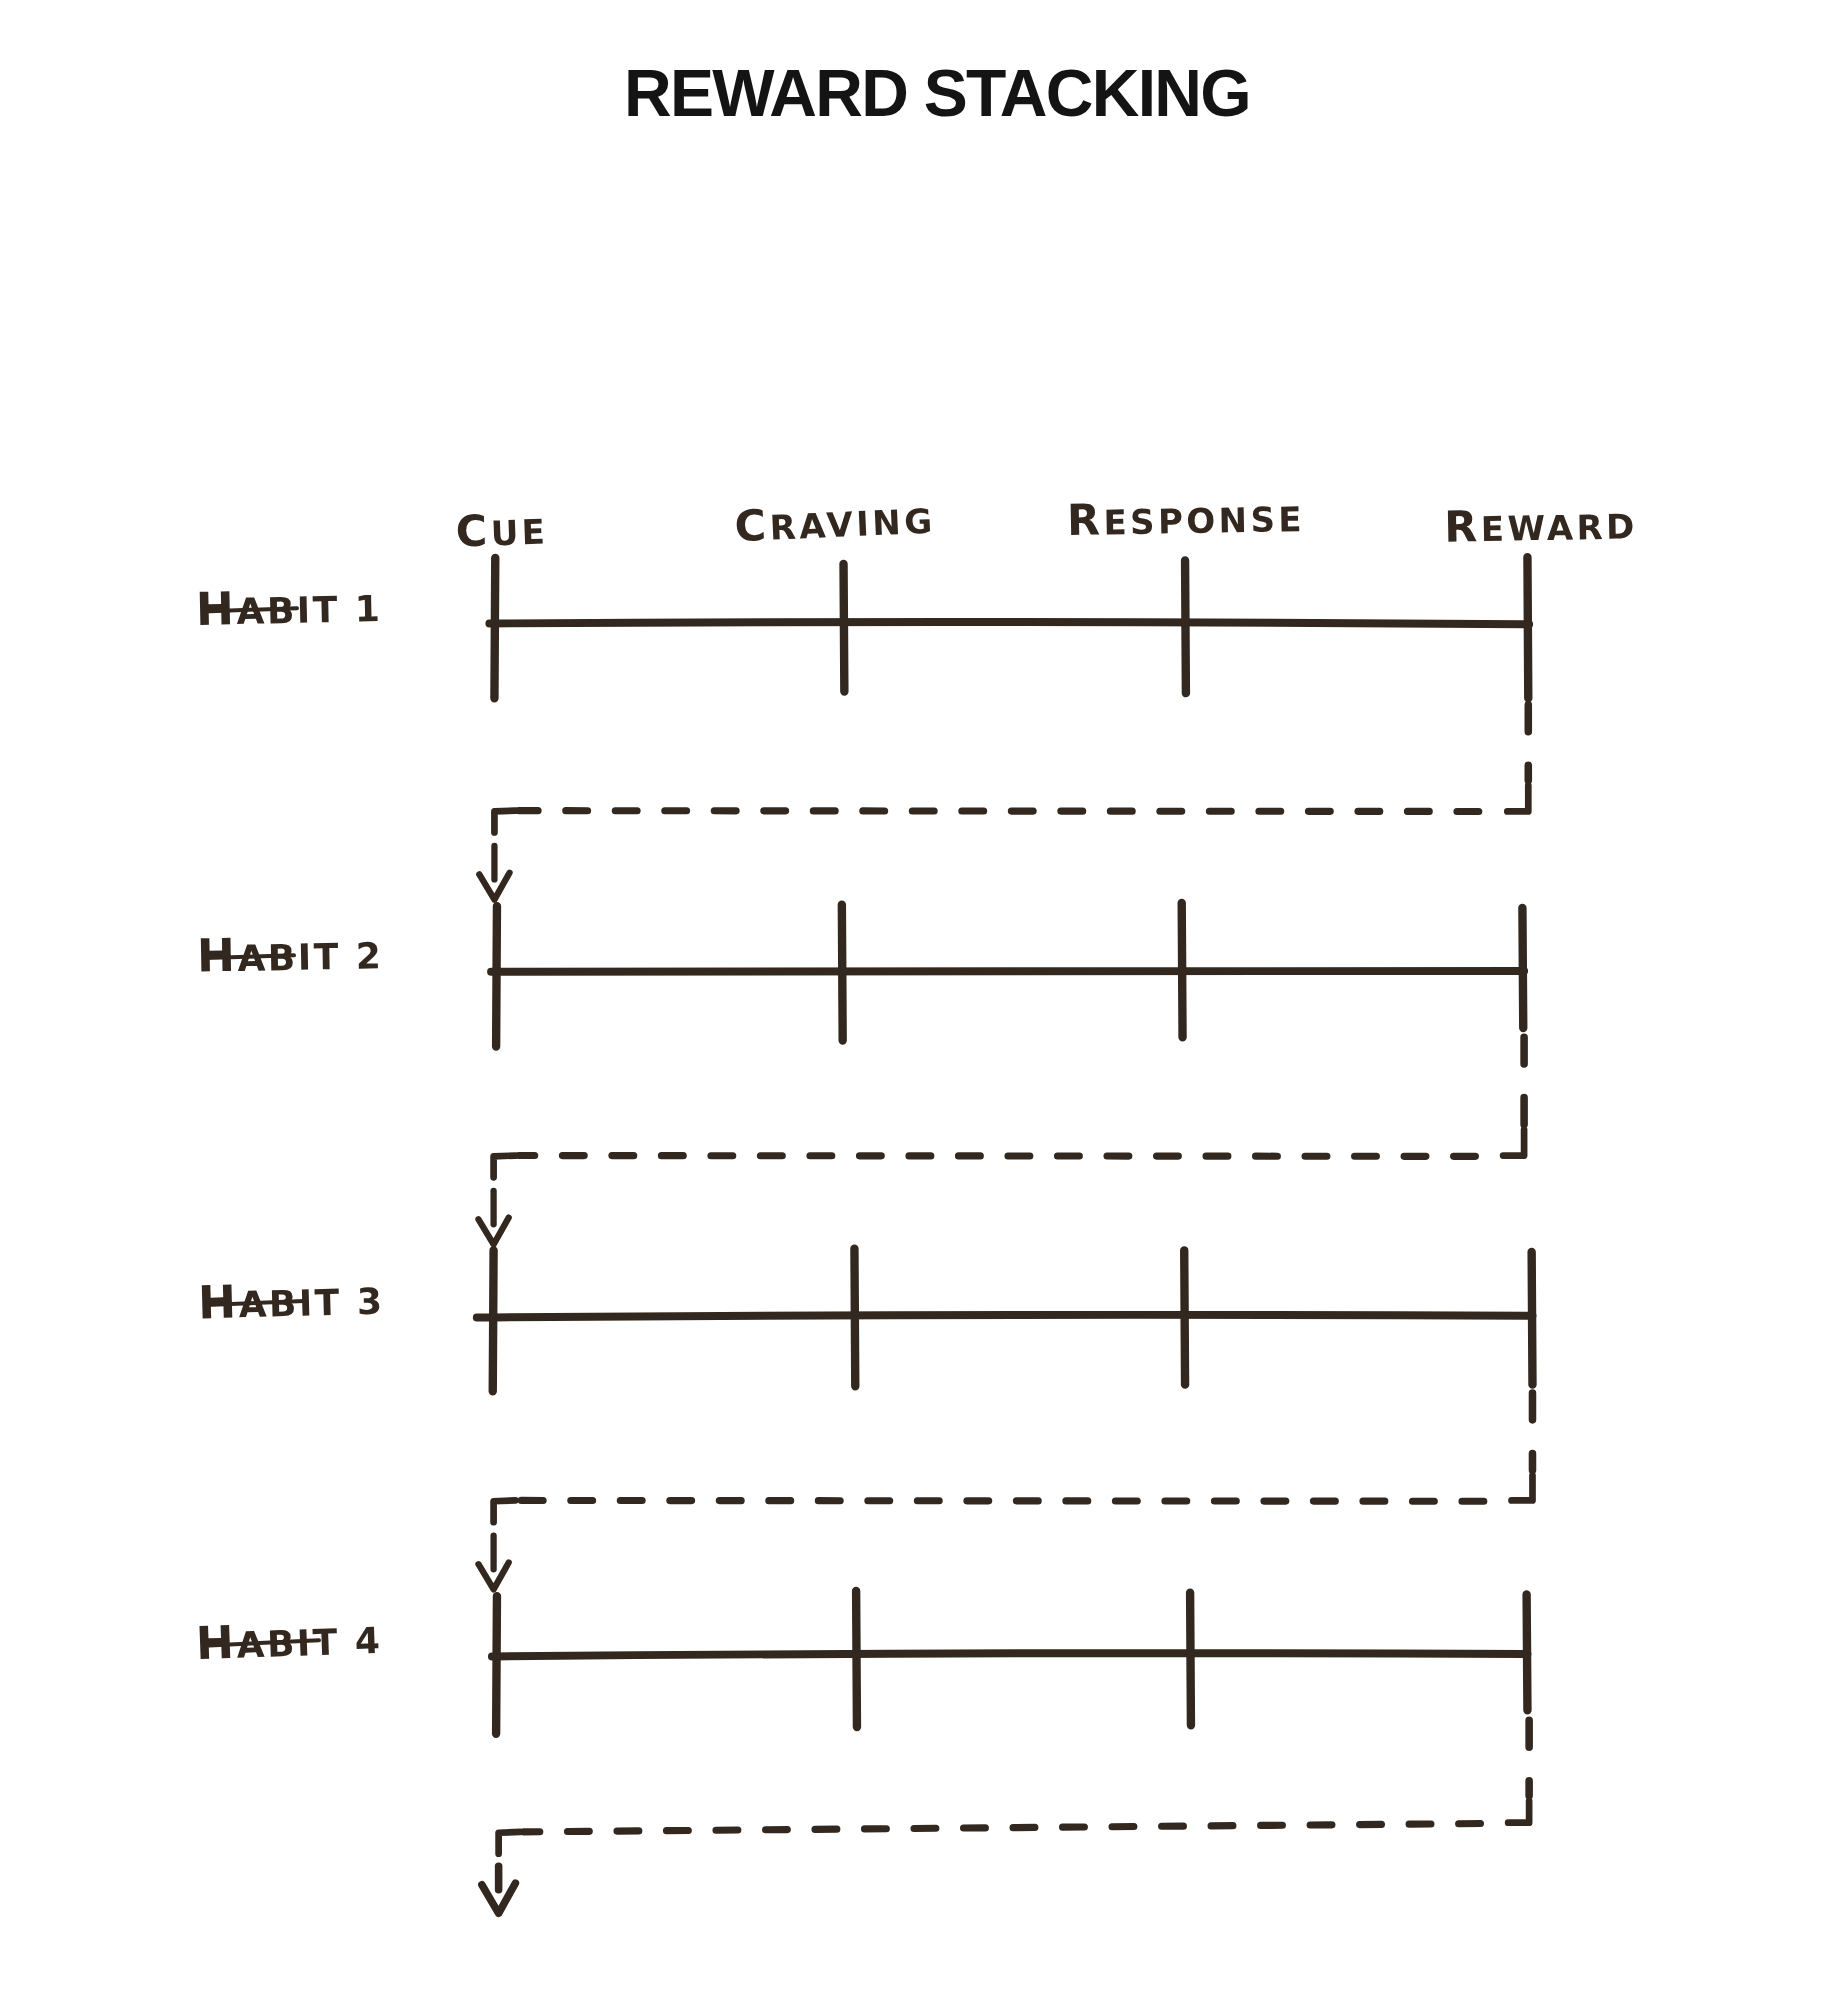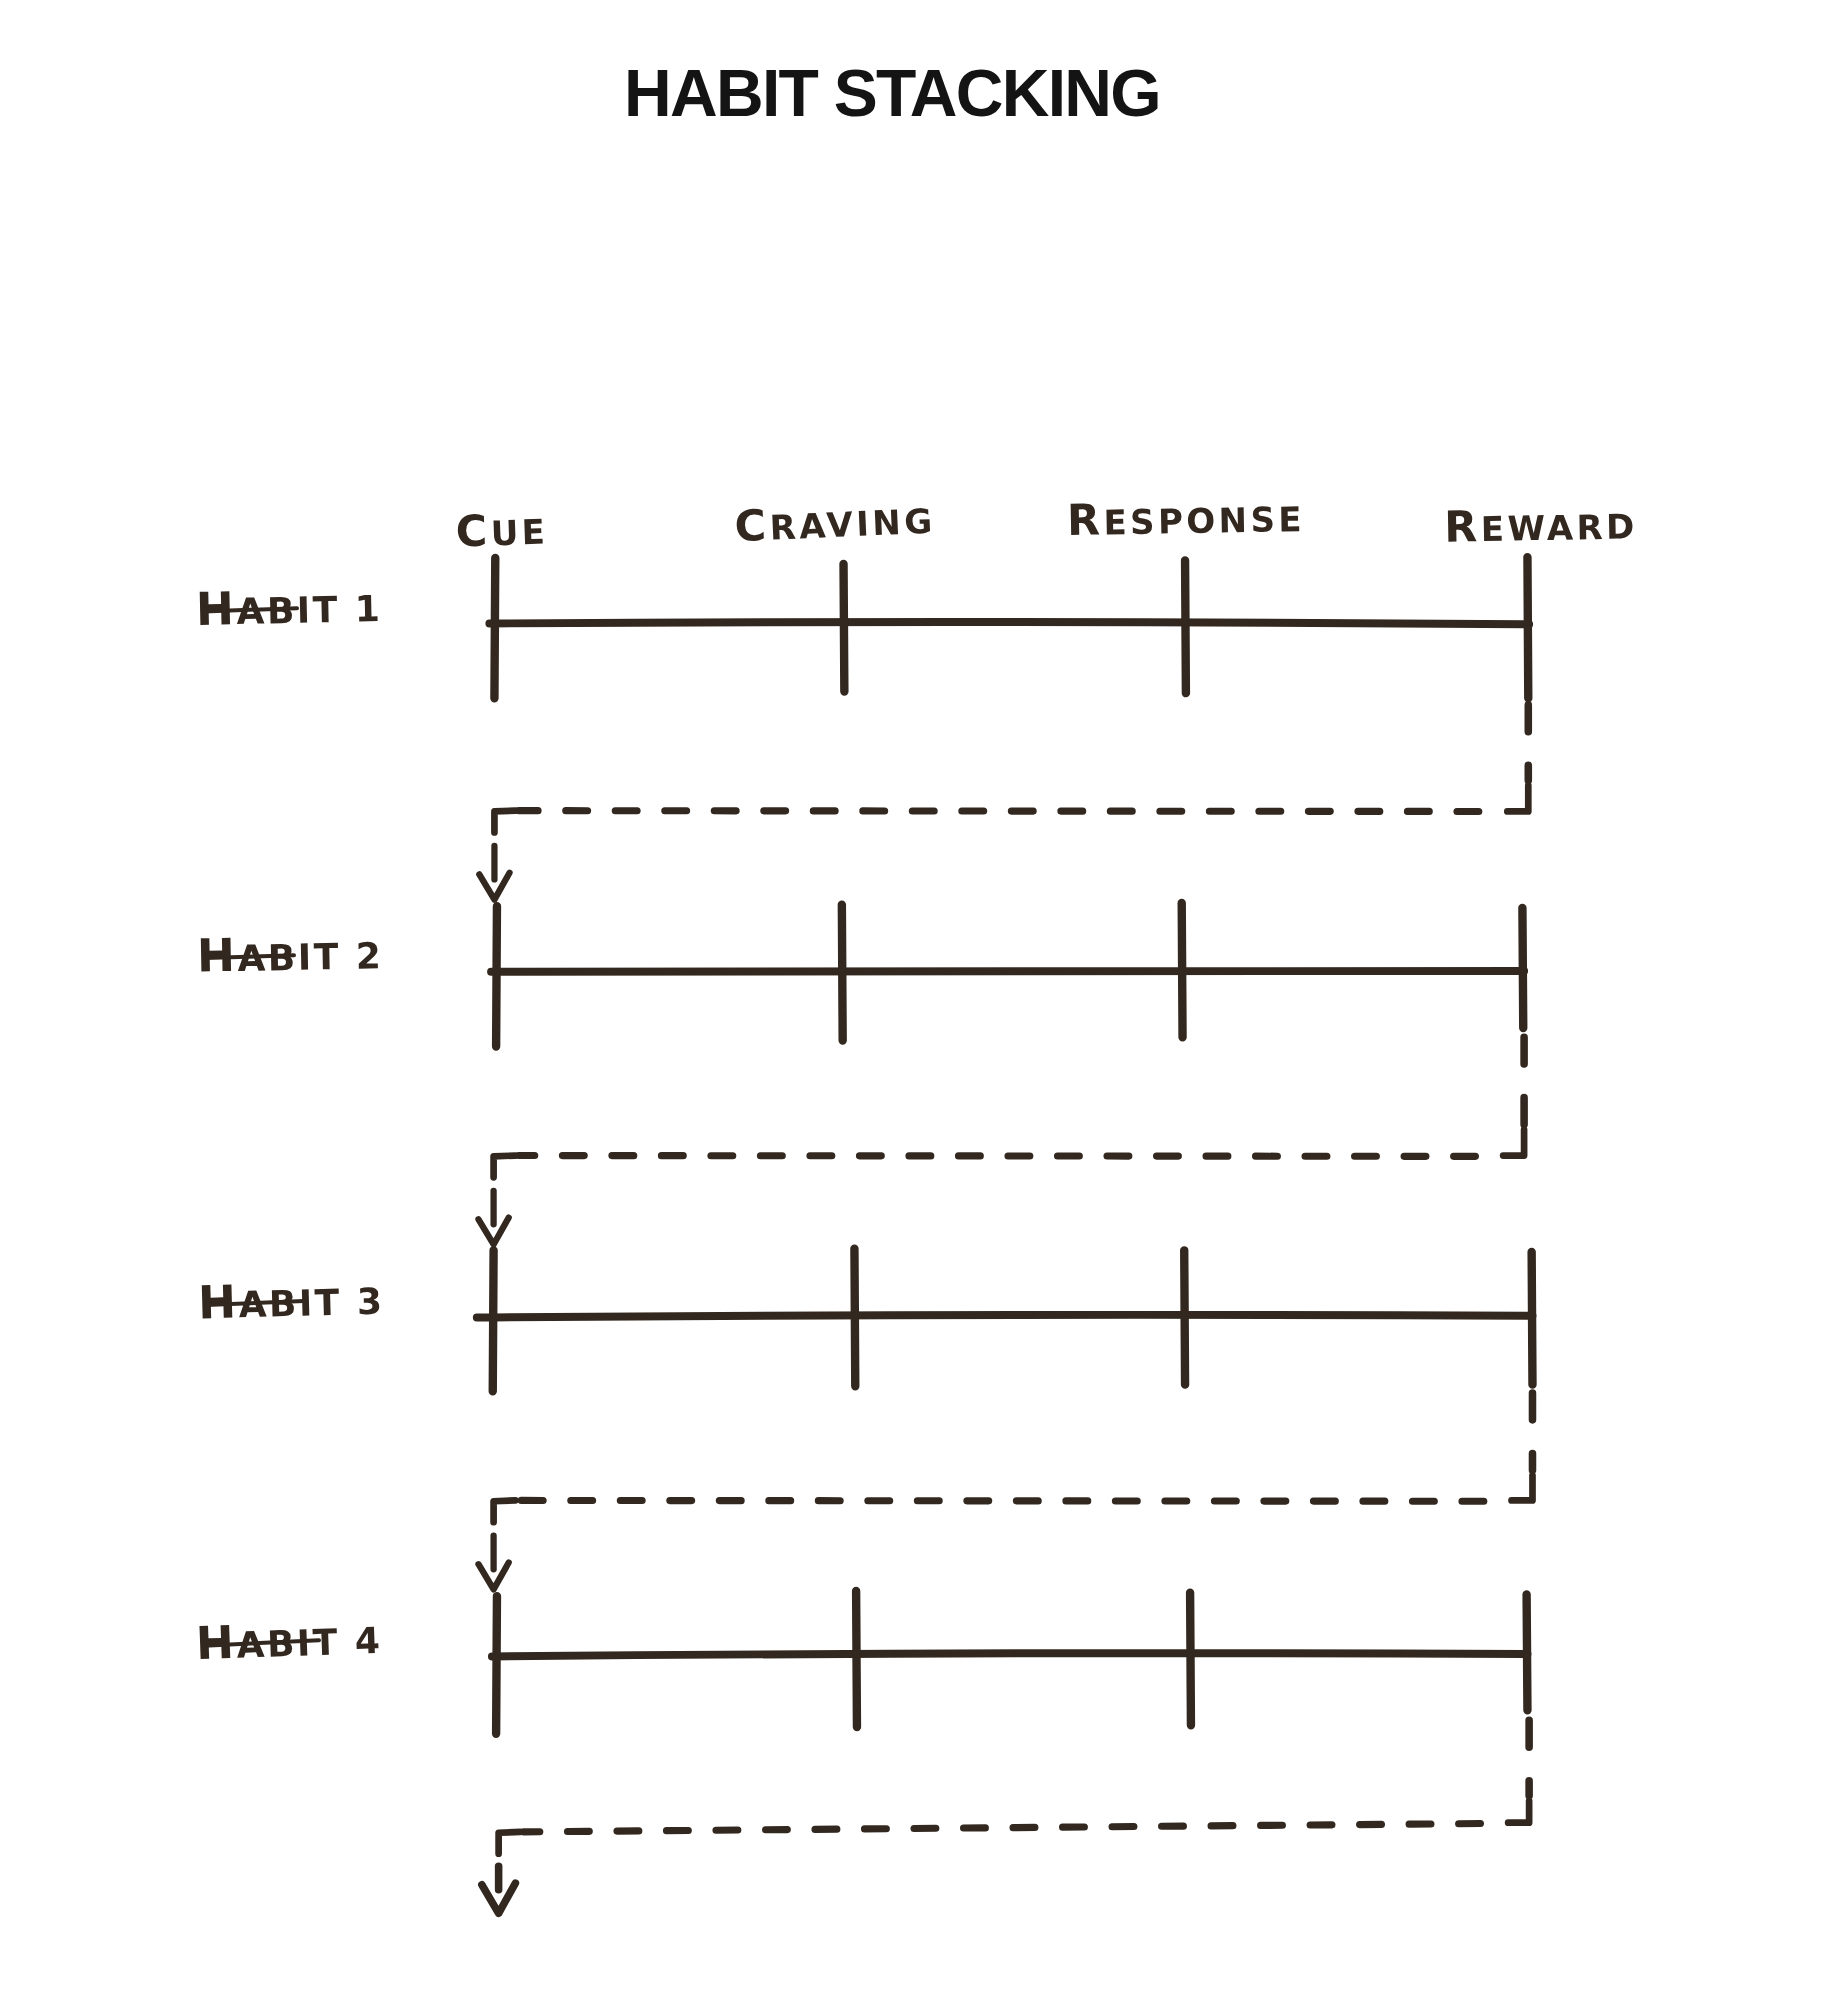--- a/index.html
+++ b/index.html
@@ -74,21 +74,21 @@
   .dashv    { stroke-width: 9;   stroke-dasharray: 32 40; }
   .corner   { stroke-width: 8; }
   .arrow    { stroke-width: 7.5; }
   .arrowbig { stroke-width: 9; }
 </style>
 </head>
 <body>
 
 <div class="page">
 
-  <h1 class="title">HABIT STACKING</h1>
+  <h1 class="title">REWARD STACKING</h1>
 
   <svg class="canvas" width="1823" height="2014" viewBox="0 0 2172 2400">
 
     <g>
       <path class="ink mainline" d="M583,743 Q1200,739 1822,744"></path>
       <path class="ink tick" d="M590,665 L589,832"></path>
       <path class="ink tick" d="M1005,672 L1006,824"></path>
       <path class="ink tick" d="M1412,668 L1413,826"></path>
       <path class="ink tick" d="M1820,664 L1821,832"></path>
     </g>

